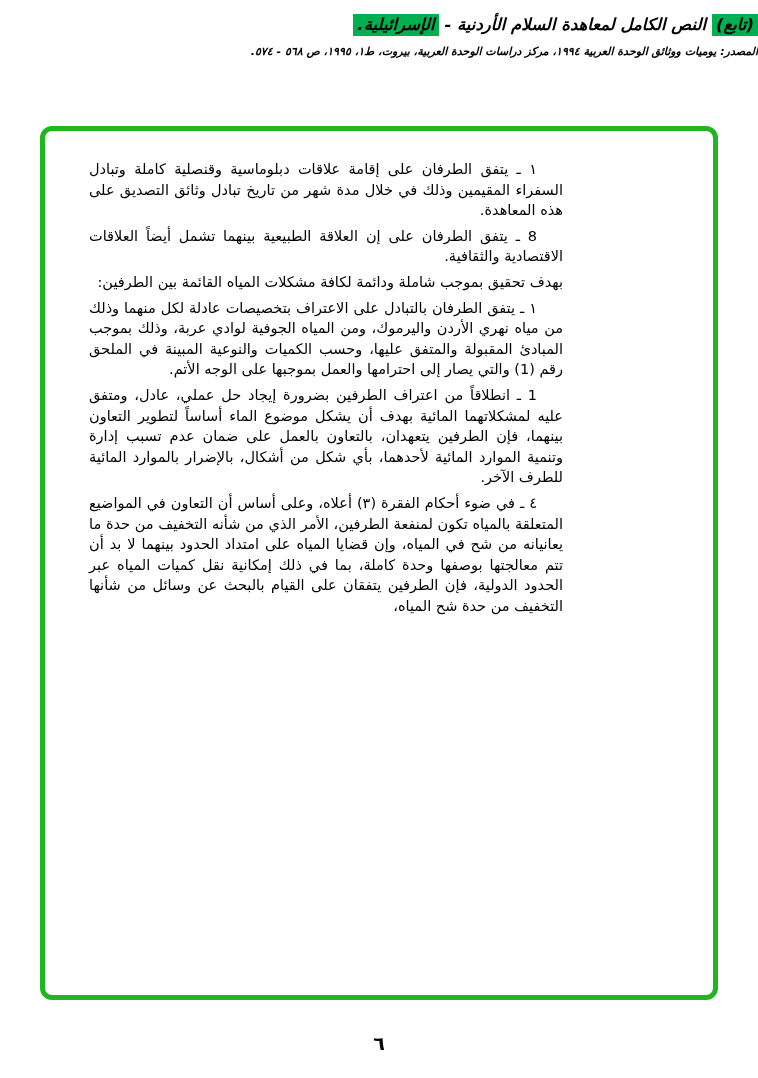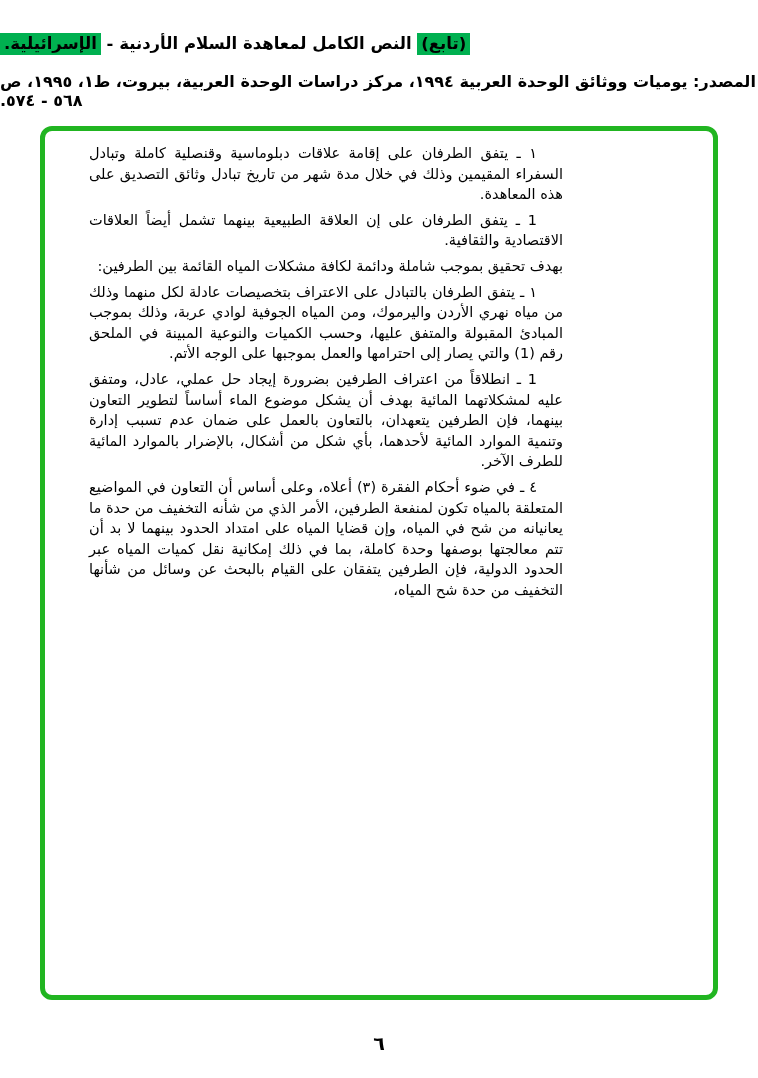--- a/index.html
+++ b/index.html
@@ -14,55 +14,56 @@
   }
   .page{
     position:relative;
     width:758px;
     height:1078px;
     background:#ffffff;
     overflow:hidden;
     direction:rtl;
   }
   .header{
-    padding-top:34px;
-    text-align:left;
+    padding-top:15px;
+    text-align:right;
+    font-style:italic;
   }
   .title{
     font-size:16.5px;
     font-weight:bold;
     color:#000;
     letter-spacing:0.2px;
   }
   .title .hl{
     background:var(--hl);
     padding:1px 4px 2px 4px;
   }
   .source{
-    margin-top:19px;
-    font-size:16px;
+    margin-top:11px;
+    font-size:11px;
     font-weight:bold;
     color:#000;
   }
   .green-box{
     position:absolute;
     top:126px;
     left:40px;
     width:668px;
     height:864px;
     border:5px solid var(--border);
     border-radius:12px;
     background:#fff;
     overflow:hidden;
     box-sizing:content-box;
   }
   .text-col{
     direction:rtl;
     text-align:justify;
-    margin:12px 150px 0 44px;
+    margin:28px 150px 0 44px;
     font-size:14.5px;
     line-height:20.6px;
     color:#000;
   }
   .text-col p{
     margin:0 0 5px 0;
   }
   .text-col p.indent{
     text-indent:26px;
   }
@@ -85,21 +86,21 @@
   <div class="header">
     <div class="title">
       <span class="hl">(تابع)</span><span> النص الكامل لمعاهدة السلام الأردنية - </span><span class="hl">الإسرائيلية.</span>
     </div>
     <div class="source">المصدر: يوميات ووثائق الوحدة العربية ١٩٩٤، مركز دراسات الوحدة العربية، بيروت، ط١، ١٩٩٥، ص ٥٦٨ - ٥٧٤.</div>
   </div>
 
   <div class="green-box">
     <div class="text-col">
       <p class="indent">١ ـ يتفق الطرفان على إقامة علاقات دبلوماسية وقنصلية كاملة وتبادل السفراء المقيمين وذلك في خلال مدة شهر من تاريخ تبادل وثائق التصديق على هذه المعاهدة.</p>
-      <p class="indent">1 ـ يتفق الطرفان على إن العلاقة الطبيعية بينهما تشمل أيضاً العلاقات الاقتصادية والثقافية.</p>
+      <p class="indent">8 ـ يتفق الطرفان على إن العلاقة الطبيعية بينهما تشمل أيضاً العلاقات الاقتصادية والثقافية.</p>
       <p class="">بهدف تحقيق بموجب شاملة ودائمة لكافة مشكلات المياه القائمة بين الطرفين:</p>
       <p class="indent">١ ـ يتفق الطرفان بالتبادل على الاعتراف بتخصيصات عادلة لكل منهما وذلك من مياه نهري الأردن واليرموك، ومن المياه الجوفية لوادي عربة، وذلك بموجب المبادئ المقبولة والمتفق عليها، وحسب الكميات والنوعية المبينة في الملحق رقم (1) والتي يصار إلى احترامها والعمل بموجبها على الوجه الأتم.</p>
       <p class="indent">1 ـ انطلاقاً من اعتراف الطرفين بضرورة إيجاد حل عملي، عادل، ومتفق عليه لمشكلاتهما المائية بهدف أن يشكل موضوع الماء أساساً لتطوير التعاون بينهما، فإن الطرفين يتعهدان، بالتعاون بالعمل على ضمان عدم تسبب إدارة وتنمية الموارد المائية لأحدهما، بأي شكل من أشكال، بالإضرار بالموارد المائية للطرف الآخر.</p>
       <p class="indent">٤ ـ في ضوء أحكام الفقرة (٣) أعلاه، وعلى أساس أن التعاون في المواضيع المتعلقة بالمياه تكون لمنفعة الطرفين، الأمر الذي من شأنه التخفيف من حدة ما يعانيانه من شح في المياه، وإن قضايا المياه على امتداد الحدود بينهما لا بد أن تتم معالجتها بوصفها وحدة كاملة، بما في ذلك إمكانية نقل كميات المياه عبر الحدود الدولية، فإن الطرفين يتفقان على القيام بالبحث عن وسائل من شأنها التخفيف من حدة شح المياه،</p>
     </div>
   </div>
 
   <div class="page-number">٦</div>
 
 </div>

